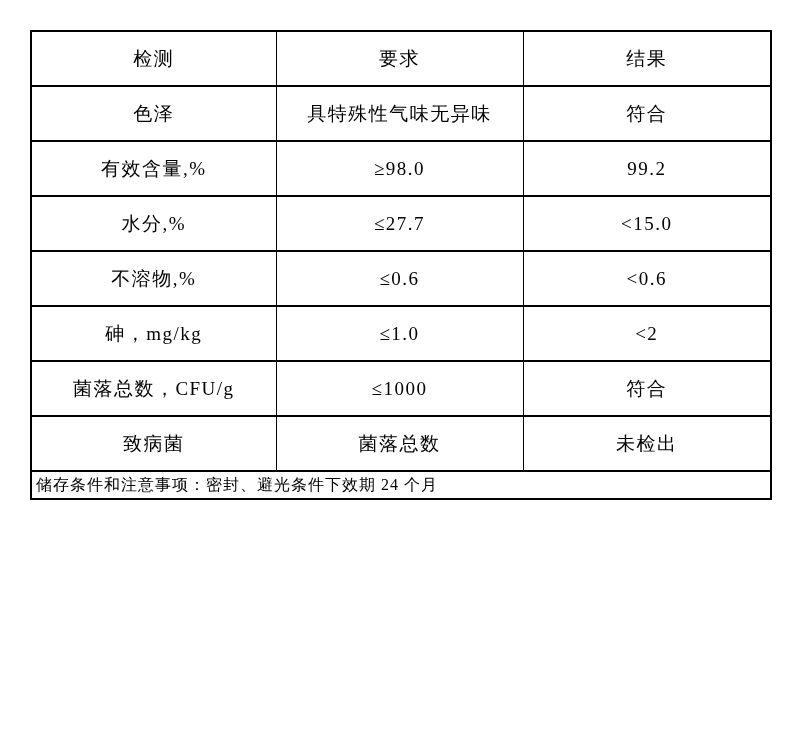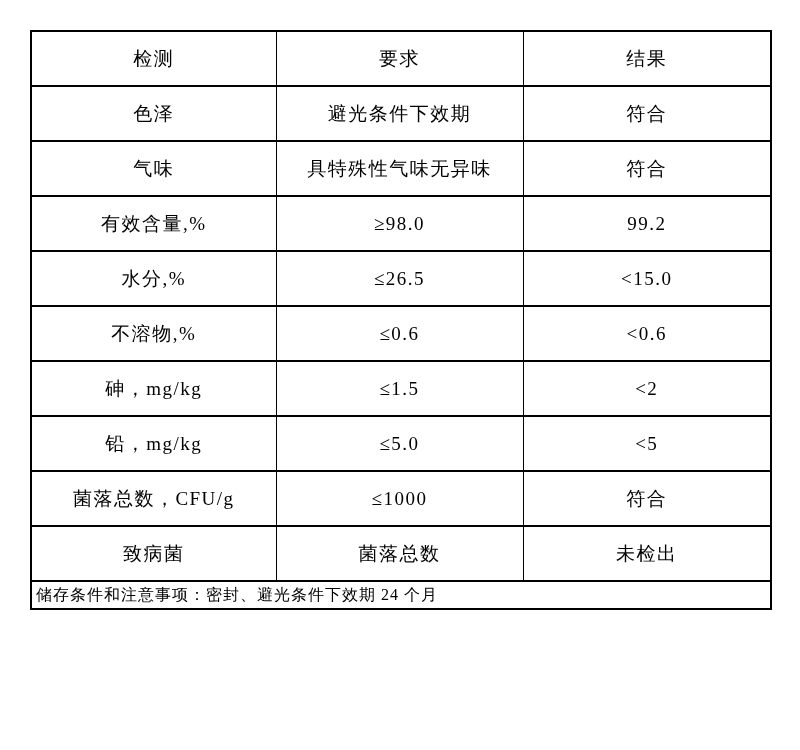--- a/index.html
+++ b/index.html
@@ -68,52 +68,42 @@
         <tr>
           <th>检测</th>
           <th>要求</th>
           <th>结果</th>
         </tr>
       </thead>
       <tbody>
 
       <tr>
             <td>色泽</td>
-            <td>避光条件下效期</td>
-            <td>符合</td>
-          </tr>
-          <tr>
-            <td>气味</td>
             <td>具特殊性气味无异味</td>
             <td>符合</td>
           </tr>
           <tr>
             <td>有效含量,%</td>
             <td>≥98.0</td>
             <td>99.2</td>
           </tr>
           <tr>
             <td>水分,%</td>
-            <td>≤26.5</td>
+            <td>≤27.7</td>
             <td>&lt;15.0</td>
           </tr>
           <tr>
             <td>不溶物,%</td>
             <td>≤0.6</td>
             <td>&lt;0.6</td>
           </tr>
           <tr>
             <td>砷，mg/kg</td>
-            <td>≤1.5</td>
+            <td>≤1.0</td>
             <td>&lt;2</td>
-          </tr>
-          <tr>
-            <td>铅，mg/kg</td>
-            <td>≤5.0</td>
-            <td>&lt;5</td>
           </tr>
           <tr>
             <td>菌落总数，CFU/g</td>
             <td>≤1000</td>
             <td>符合</td>
           </tr>
           <tr>
             <td>致病菌</td>
             <td>菌落总数</td>
             <td>未检出</td>

